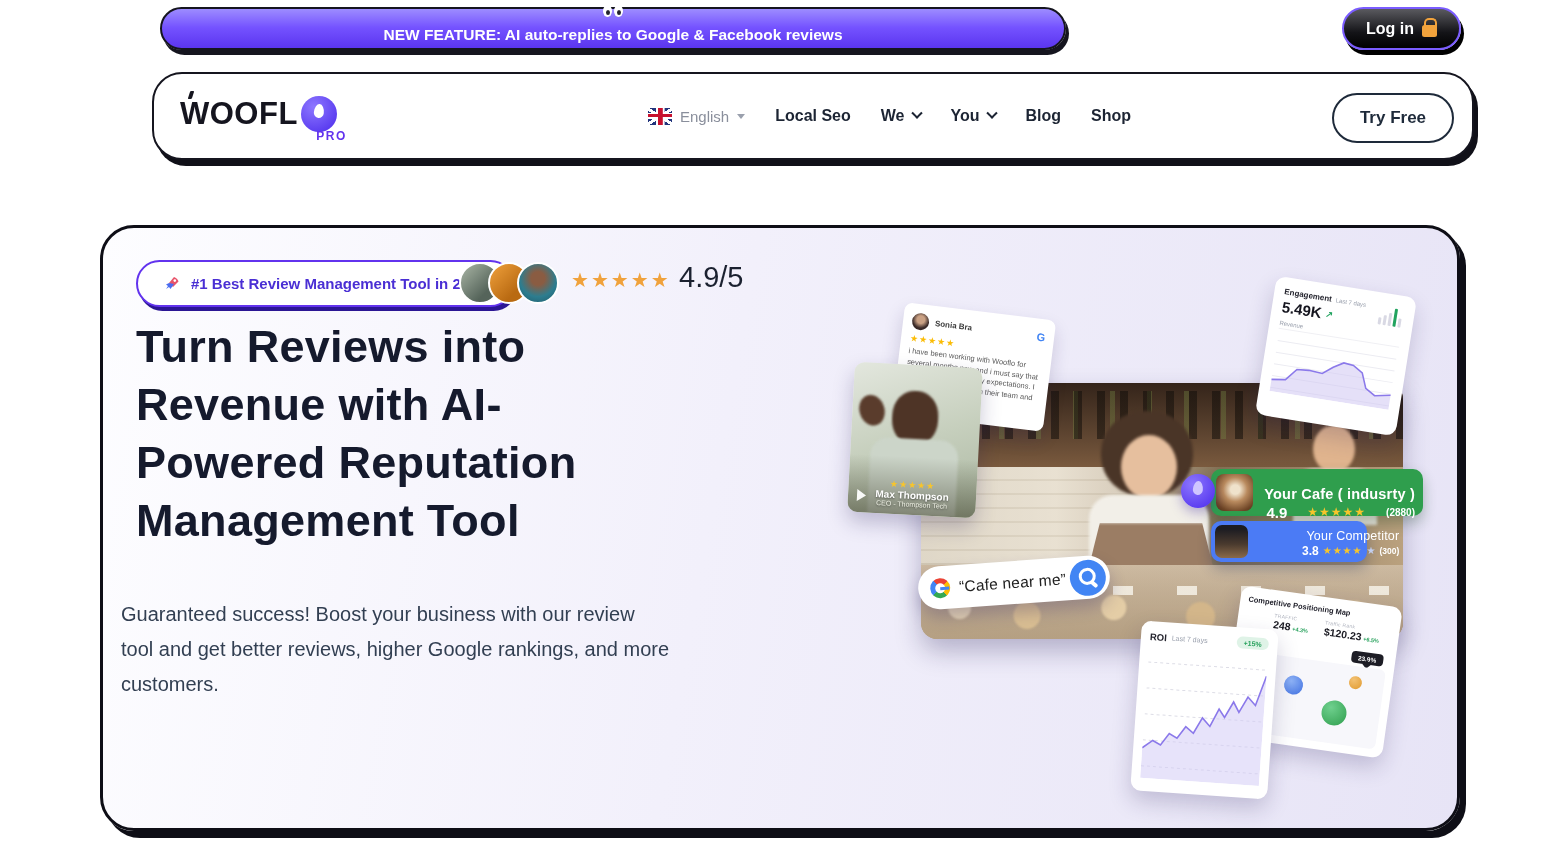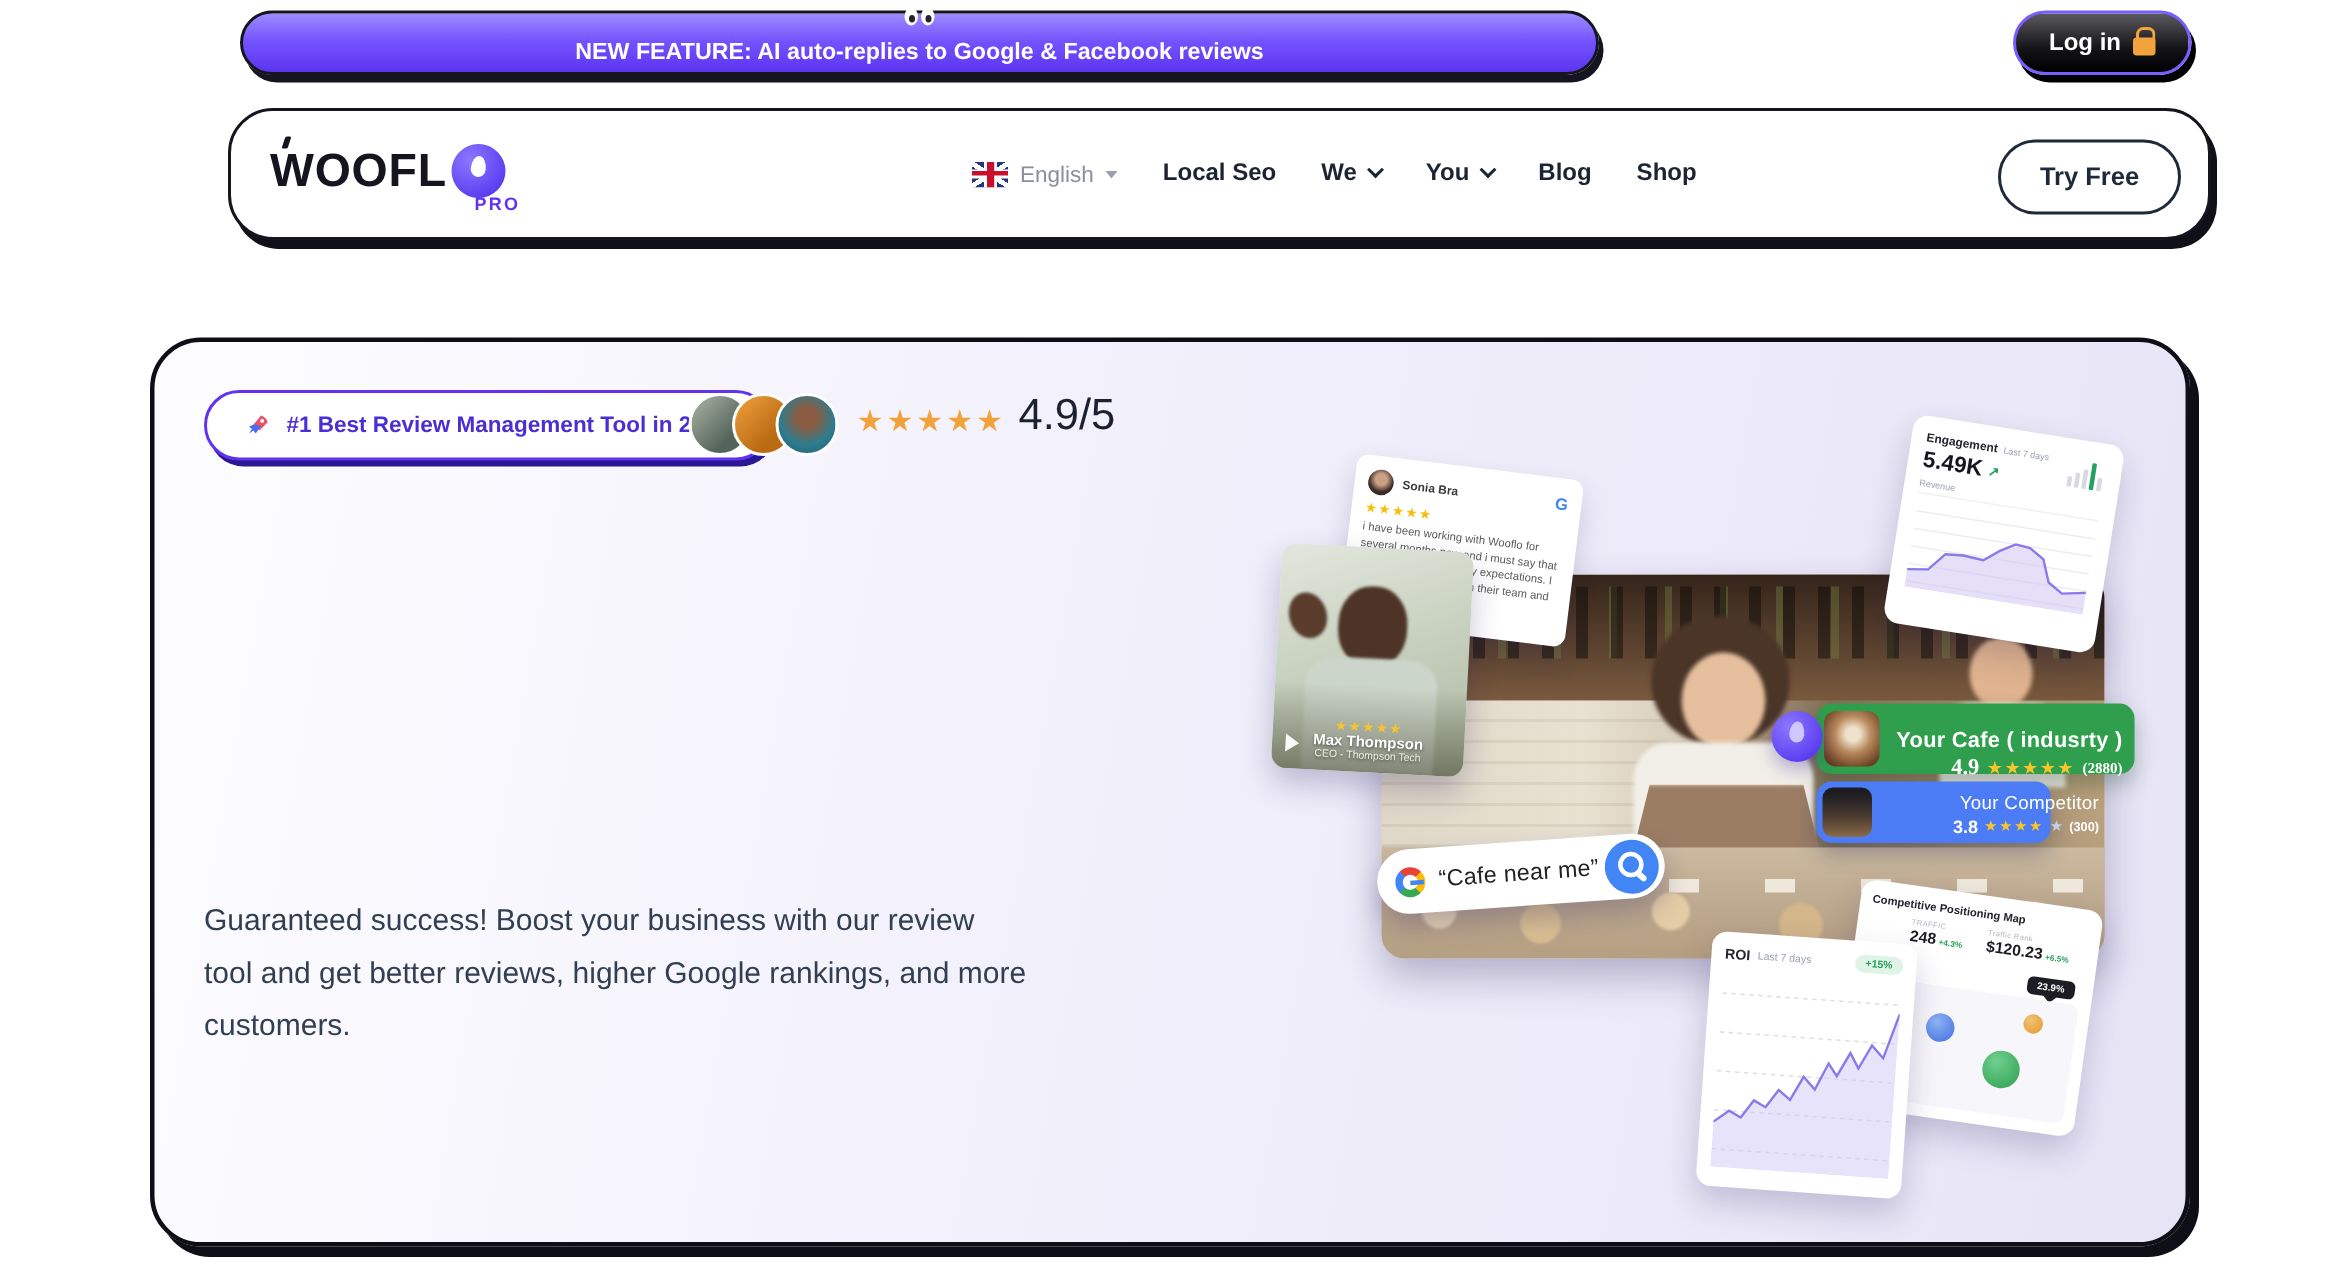--- a/index.html
+++ b/index.html
@@ -59,21 +59,21 @@
     display:inline-flex;align-items:center;gap:11px;font-size:15px;font-weight:bold;color:#4a2fd4;}
   .avatars{position:absolute;left:356px;top:34px;display:flex;}
   .av{width:42px;height:42px;border-radius:50%;border:2px solid #fff;}
   .av + .av{margin-left:-13px;}
   .av1{background:linear-gradient(135deg,#aab6a6,#55645a 70%);}
   .av2{background:linear-gradient(135deg,#f0a13c,#b96a12 70%);}
   .av3{background:radial-gradient(circle at 50% 38%,#8a5c42 22%,#2d7d8f 60%,#1f5a6b);}
   .stars-row{position:absolute;left:468px;top:40px;font-size:20px;color:#f0a23c;letter-spacing:2px;}
   .score{position:absolute;left:576px;top:33px;font-size:29px;color:#1b2130;}
   .h1{position:absolute;left:33px;top:90px;font-size:45px;line-height:58px;font-weight:800;color:#151a2d;white-space:pre-line;letter-spacing:.3px;margin:0;}
-  .desc{position:absolute;left:33px;top:369px;width:620px;font-size:20px;line-height:35px;color:#323f52;white-space:pre-line;}
+  .desc{position:absolute;left:18px;top:369px;width:620px;font-size:20px;line-height:35px;color:#323f52;white-space:pre-line;}
   .cta-primary{position:absolute;left:33px;top:509px;width:176px;height:58px;border-radius:29px;
     background:linear-gradient(180deg,#4c28e0 0%,#6a48ea 35%,#9d85f2 72%,#d9cffc 100%);
     box-shadow:5px 6px 0 #0a0a12;display:flex;align-items:center;justify-content:center;gap:10px;
     color:#fff;font-weight:bold;font-size:17px;cursor:pointer;}
   .cta-secondary{position:absolute;left:218px;top:509px;width:205px;height:58px;border-radius:29px;background:#fff;
     border:1px solid #d5d2ea;display:flex;align-items:center;justify-content:center;gap:13px;font-size:16.5px;color:#1c2433;cursor:pointer;}
   .play-tri{width:0;height:0;border-left:13px solid #4422ee;border-top:8px solid transparent;border-bottom:8px solid transparent;}
 
   
   .collage{position:absolute;inset:0;}
@@ -145,21 +145,21 @@
   .wmark{left:1078px;top:246px;width:34px;height:34px;border-radius:50%;z-index:5;
     background:radial-gradient(circle at 35% 30%,#8d77ff,#5b3df0 75%);box-shadow:0 5px 12px rgba(60,40,160,.35);}
   .wmark::after{content:"";position:absolute;left:12px;top:7px;width:10px;height:14px;background:#cfc5ff;border-radius:50% 50% 50% 50%/62% 62% 38% 38%;transform:rotate(6deg);}
 
   .cafe-badge{left:1108px;top:241px;width:212px;height:47px;border-radius:10px;background:#2f9e4d;z-index:4;
     display:flex;align-items:center;padding:5px 8px 5px 5px;box-shadow:0 7px 14px rgba(20,60,30,.3);}
   .cb-thumb{width:37px;height:37px;border-radius:8px;flex:0 0 auto;
     background:radial-gradient(circle at 52% 42%,#efe2cb 16%,#b98a5e 42%,#6e4526 78%,#4c2e18);}
   .cb-texts{flex:1;padding-left:8px;text-align:right;margin-top:20px;}
   .cb-title{font-size:14.5px;font-weight:bold;color:#fff;letter-spacing:.2px;}
-  .cb-row{display:flex;align-items:center;justify-content:flex-end;gap:5px;margin-top:1px;font-family:Liberation Serif, serif;}
+  .cb-row{display:flex;align-items:center;justify-content:flex-end;gap:20px;margin-top:1px;}
   .cb-score{font-size:15px;font-weight:bold;color:#fff;}
   .cb-stars{font-size:12px;color:#f7c52c;letter-spacing:1px;}
   .cb-count{font-size:10px;font-weight:bold;color:#fff;}
 
   .comp-badge{left:1108px;top:293px;width:156px;height:41px;border-radius:10px;background:#4b7bf5;z-index:4;
     display:flex;align-items:center;padding:4px 7px 4px 4px;box-shadow:0 7px 14px rgba(20,40,90,.3);gap:47px;}
   .cp-thumb{width:33px;height:33px;border-radius:7px;flex:0 0 auto;background:linear-gradient(180deg,#1c1c22 12%,#4a3a2e 58%,#8a6a4a);}
   .cp-texts{flex:1;padding-left:7px;text-align:right;}
   .cp-title{font-size:12.5px;color:#fff;letter-spacing:.2px;}
   .cp-row{display:flex;align-items:center;justify-content:flex-end;gap:4px;}
@@ -268,20 +268,24 @@
   </div>
 
   <div class="avatars">
     <span class="av av1"></span>
     <span class="av av2"></span>
     <span class="av av3"></span>
   </div>
   <div class="stars-row">★★★★★</div>
   <div class="score">4.9/5</div>
 
+  <h1 class="h1">Turn Reviews into
+Revenue with AI-
+Powered Reputation
+Management Tool</h1>
   <div class="desc">Guaranteed success! Boost your business with our review
 tool and get better reviews, higher Google rankings, and more
 customers.</div>
 
 
   <div class="collage">
 
     <div class="photo">
       <div class="ph-shelf"></div>
       <div class="ph-bottles"></div>

